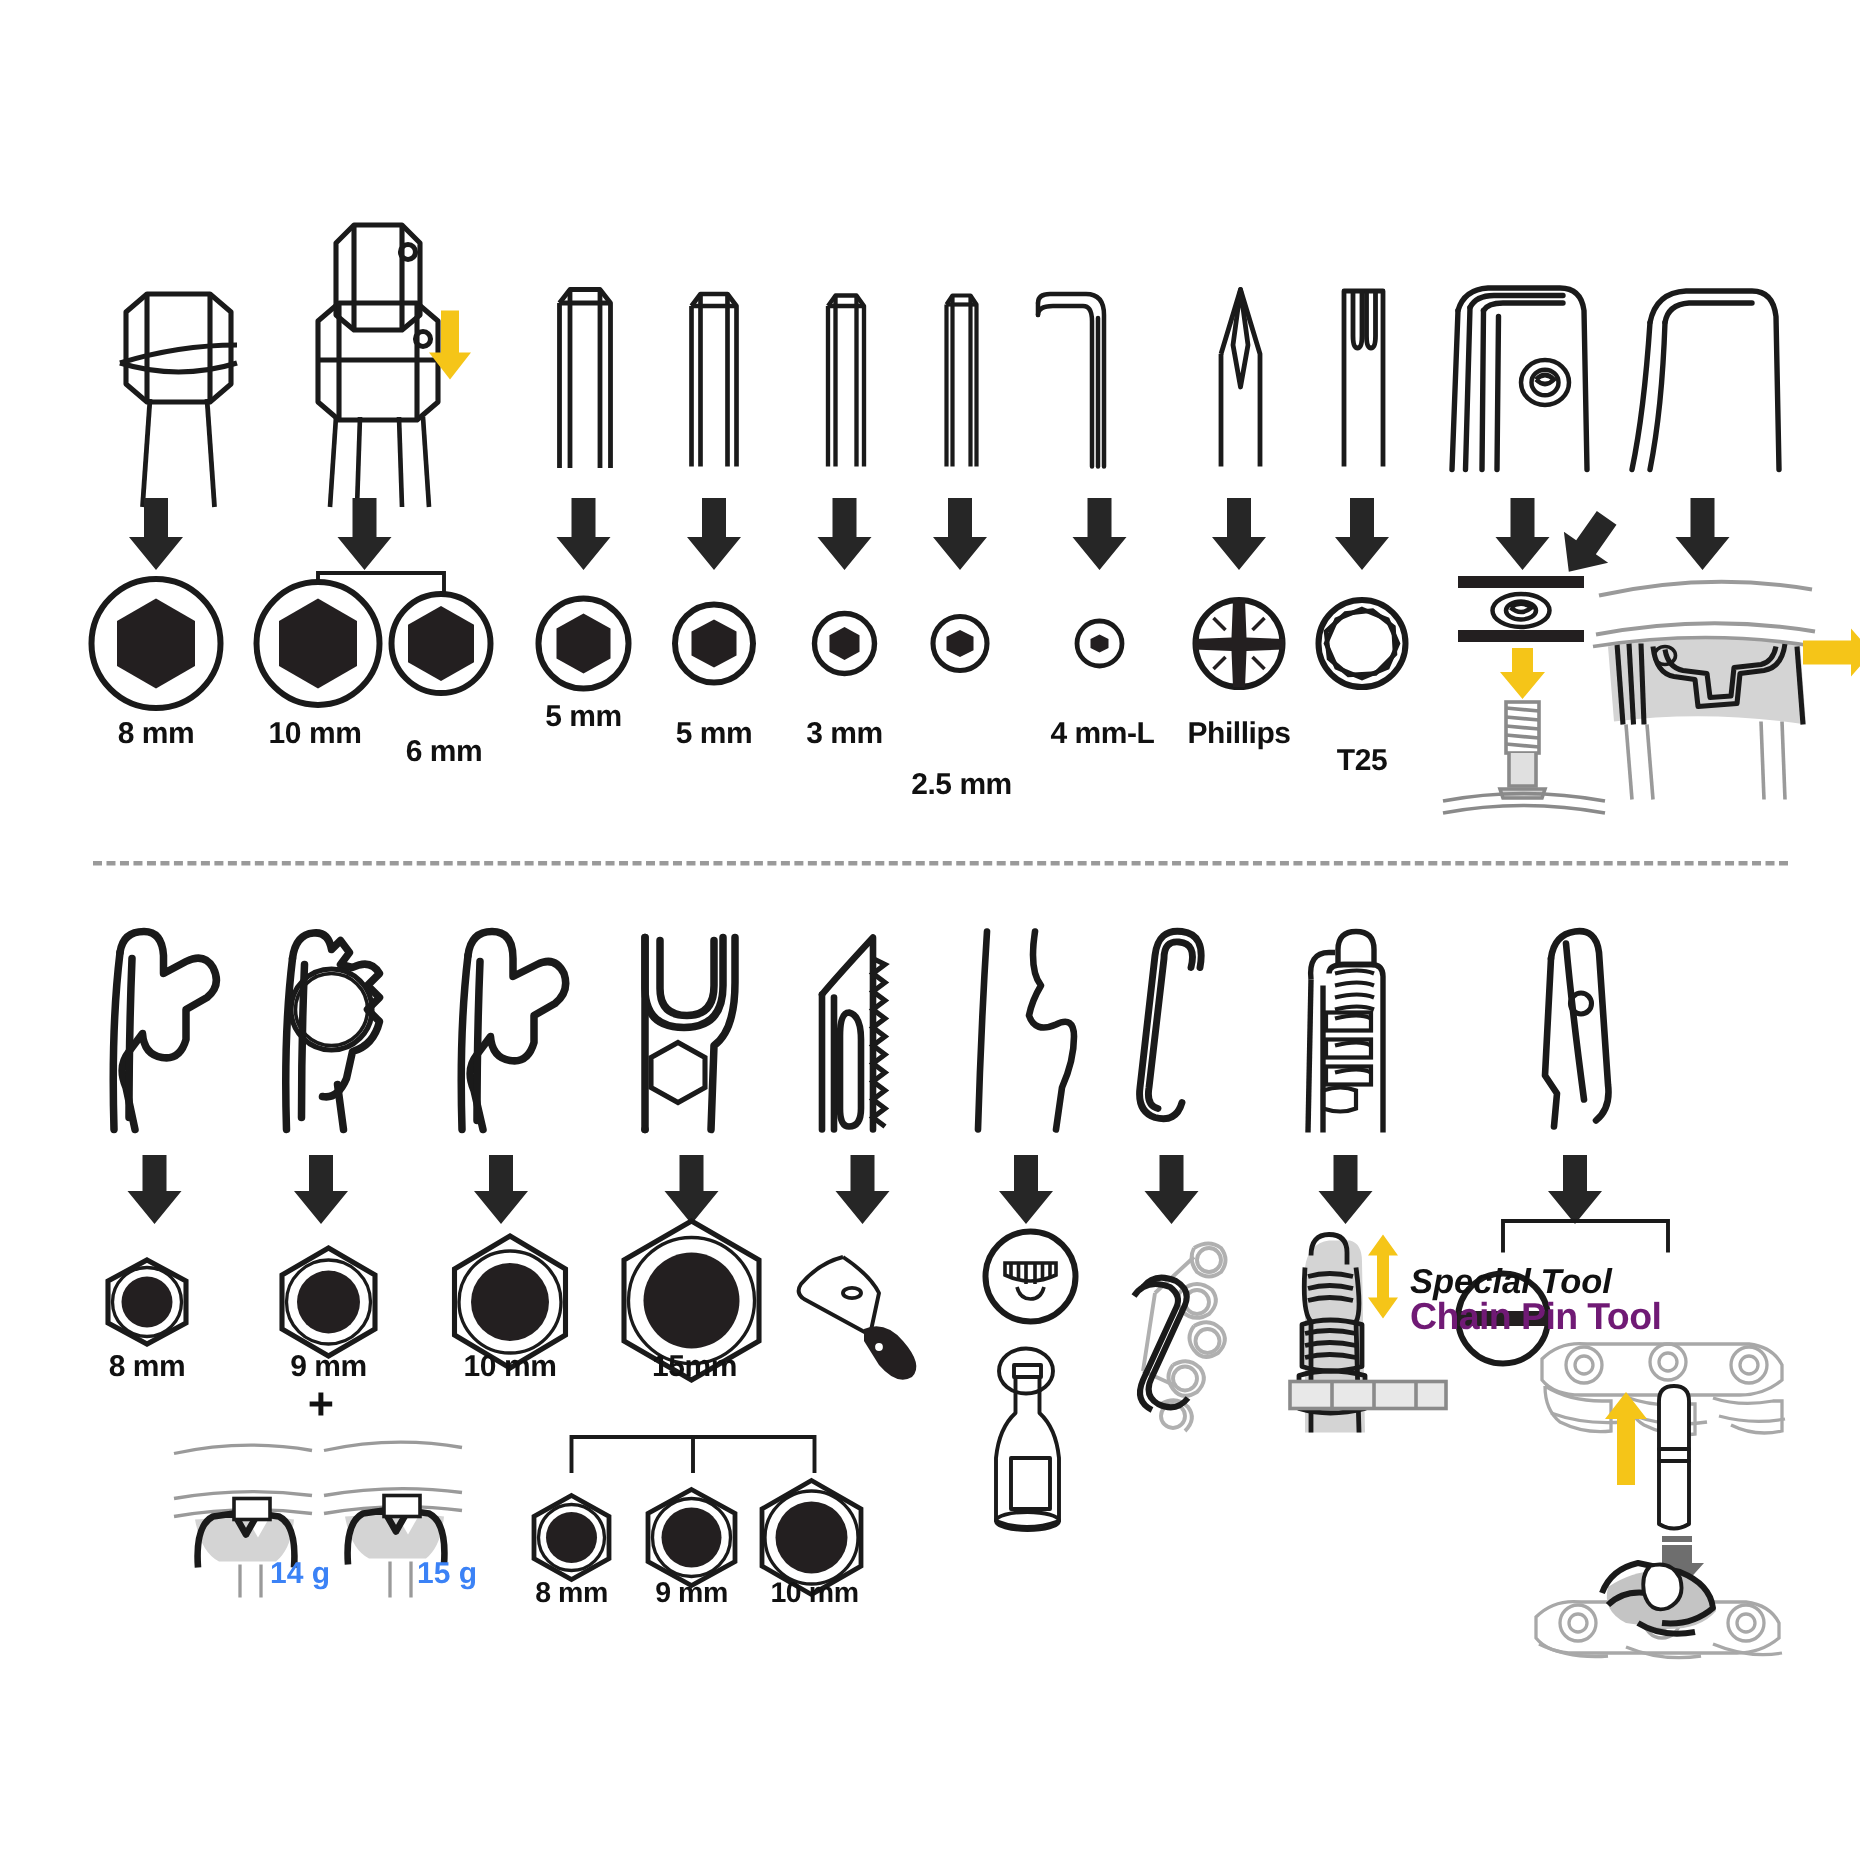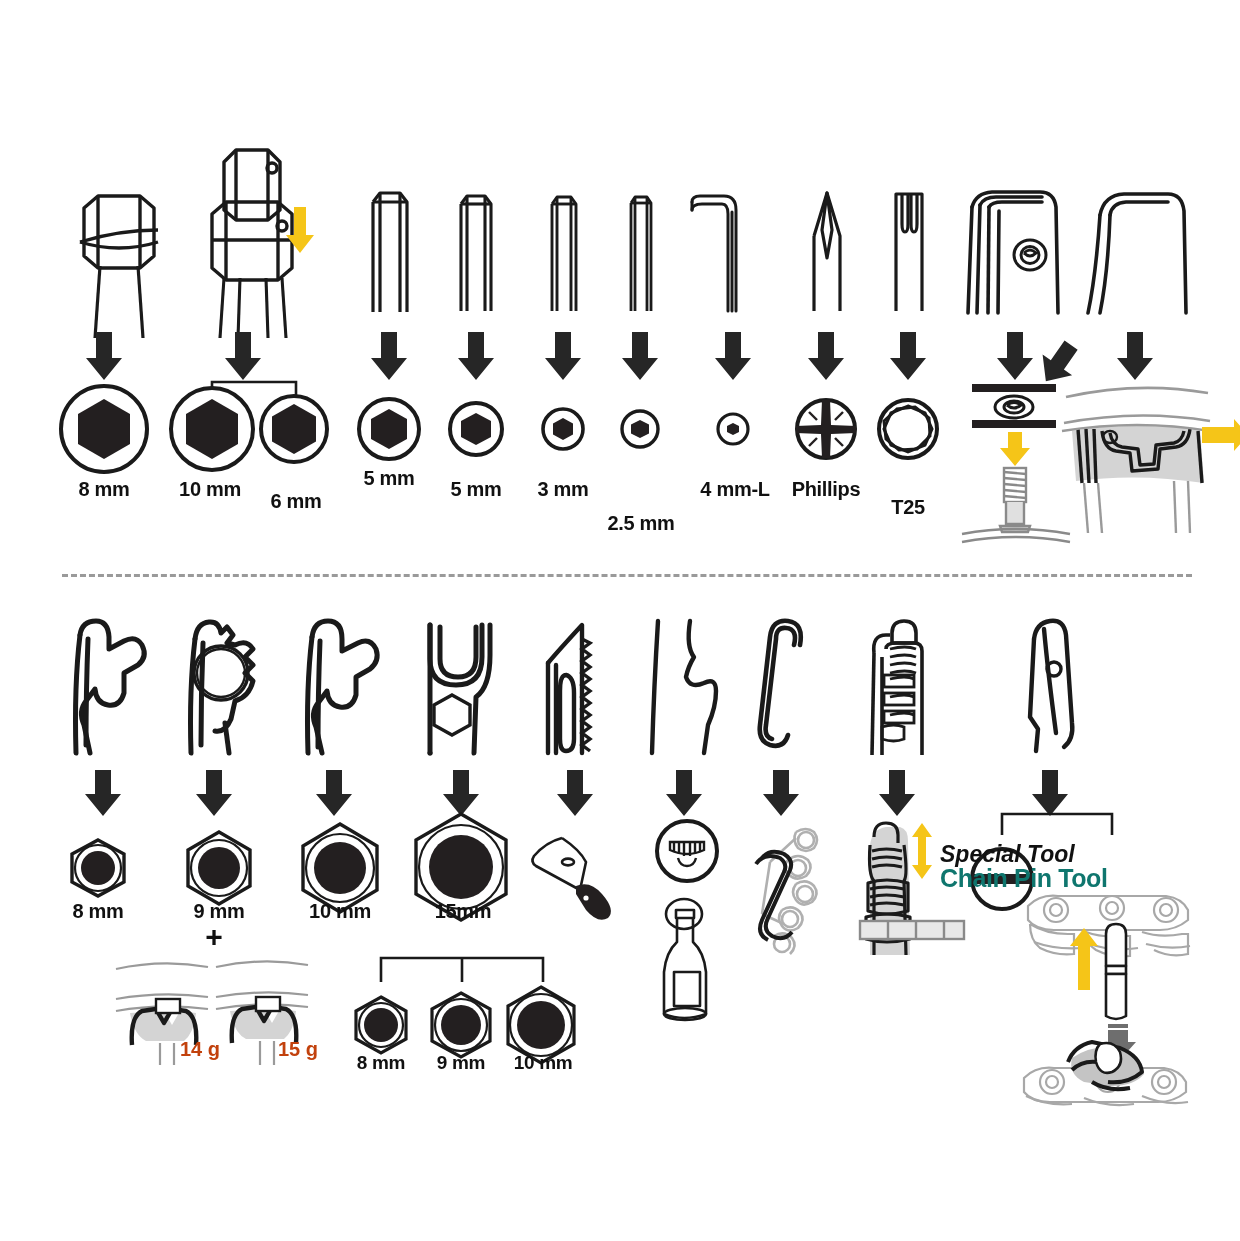--- a/index.html
+++ b/index.html
@@ -29,21 +29,21 @@
     color: #111111;
     text-align: center;
     white-space: nowrap;
     transform: translateX(-50%);
   }
   .size-label.small { font-size: 19px; }
   .gauge-label {
     position: absolute;
     font-size: 20px;
     font-weight: 700;
-    color: #c2410c;
+    color: #3b82f6;
     white-space: nowrap;
   }
   .plus-sign {
     position: absolute;
     font-size: 30px;
     font-weight: 700;
     color: #111111;
     transform: translateX(-50%);
     line-height: 1;
   }
@@ -56,21 +56,21 @@
   .special-tool-block .st-top {
     font-size: 23px;
     font-style: italic;
     font-weight: 700;
     color: #111111;
     display: block;
   }
   .special-tool-block .st-bot {
     font-size: 25px;
     font-weight: 700;
-    color: #0f766e;
+    color: #701a75;
     display: block;
     letter-spacing: -0.4px;
   }
 
   
   .divider {
     position: absolute;
     left: 62px;
     top: 574px;
     width: 1130px;

